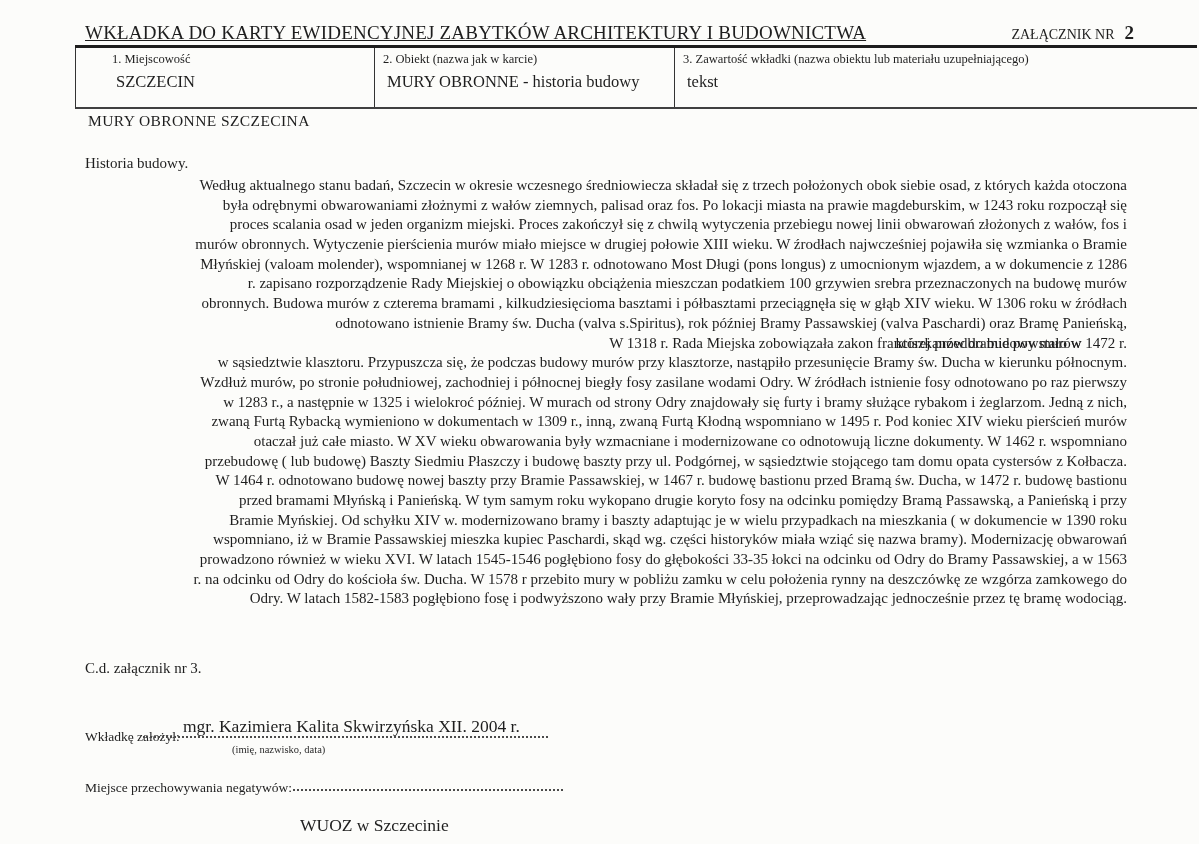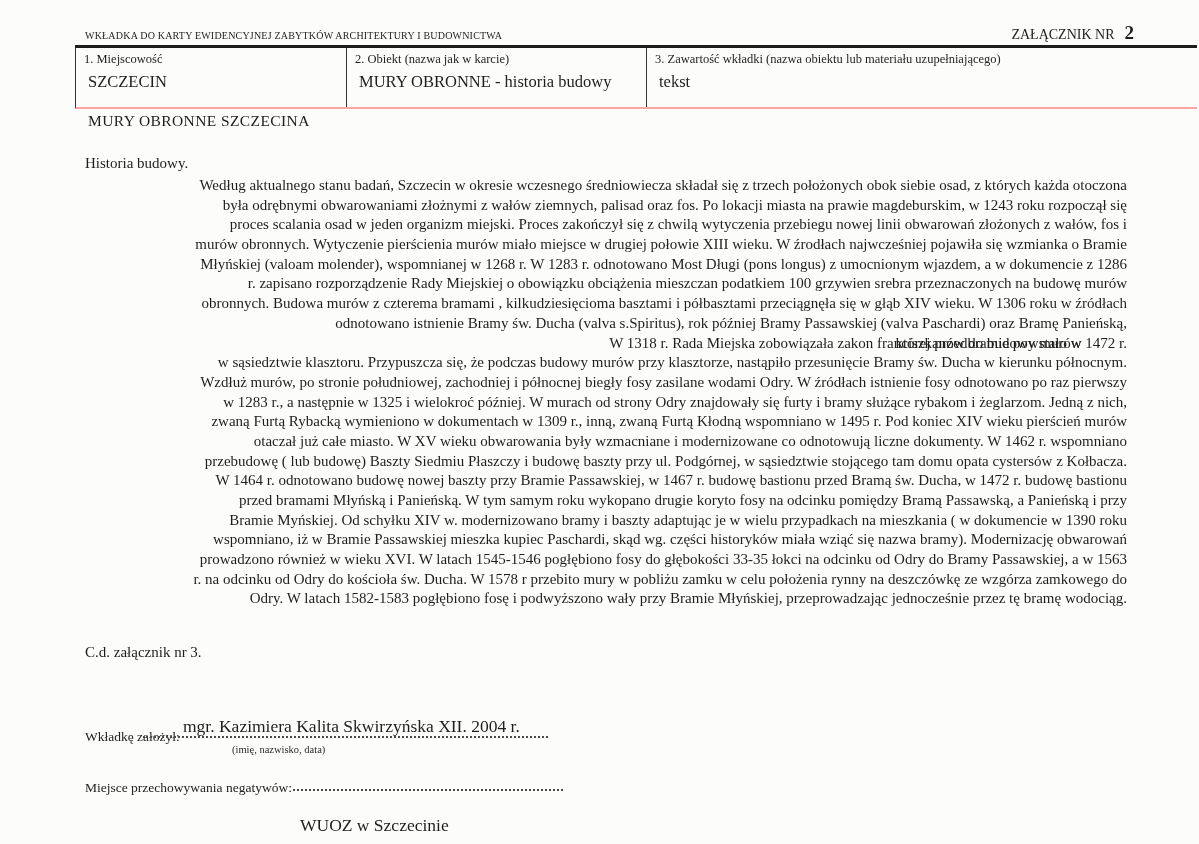--- a/index.html
+++ b/index.html
@@ -10,44 +10,44 @@
     background:#fcfcfa;
     font-family:"Liberation Serif", serif;
     color:#1e1e1e;
     overflow:hidden;
   }
   
   .hdr{
     position:absolute;left:85px;right:10px;top:22px;
     display:flex;justify-content:space-between;align-items:baseline;
   }
-  .hdr-title{font-size:10px;letter-spacing:.2px;white-space:nowrap;}
+  .hdr-title{font-size:19px;letter-spacing:.2px;white-space:nowrap;text-decoration:underline;}
   .hdr-right{display:flex;align-items:baseline;gap:10px;margin-right:55px;}
   .hdr-attach{font-size:14px;white-space:nowrap;}
   .hdr-attach-no{font-size:19px;font-weight:bold;}
   .rule-thick{position:absolute;left:75px;right:2px;top:45px;height:3px;background:#1d1d1d;}
   
   .info-table{
     position:absolute;left:75px;right:2px;top:48px;height:59px;
-    display:flex;border-bottom:2px solid #fca5a5;border-left:1px solid #333;
+    display:flex;border-bottom:2px solid #404040;border-left:1px solid #333;padding-left:28px;
   }
   .cell{padding:3px 6px 0 8px;box-sizing:border-box;}
   .cell+.cell{border-left:1px solid #333;}
   .cell-1{width:270px;}
   .cell-2{width:300px;}
   .cell-3{flex:1;}
   .cell-label{font-size:12.5px;line-height:17px;}
   .cell-value{font-size:16.5px;line-height:22px;margin-top:3px;padding-left:4px;}
   
   .doc-title{position:absolute;left:88px;top:112px;font-size:15.5px;letter-spacing:.4px;text-align:right;}
   .section-heading{position:absolute;left:85px;top:155px;font-size:15px;}
   .body-lines{position:absolute;left:85px;top:176px;width:1042px;font-size:15px;text-align:right;}
   .bline{height:19.7px;line-height:19.7px;white-space:nowrap;position:relative;}
   .split-right{position:absolute;left:50.3%;top:0;white-space:nowrap;}
-  .cont-note{position:absolute;left:85px;top:644px;font-size:15px;}
+  .cont-note{position:absolute;left:85px;top:660px;font-size:15px;}
   
   .f-label{font-size:13.5px;color:#222;}
   .created-row{position:absolute;left:85px;top:727px;}
   .created-line{
     position:absolute;left:143px;top:735px;width:405px;
     border-bottom:2px dotted #4a4a4a;height:1px;
   }
   .created-value{position:absolute;left:183px;top:716px;font-size:17.5px;white-space:nowrap;}
   .created-hint{position:absolute;left:232px;top:744px;font-size:10.5px;color:#2a2a2a;}
   .negatives-row{position:absolute;left:85px;top:778px;}

